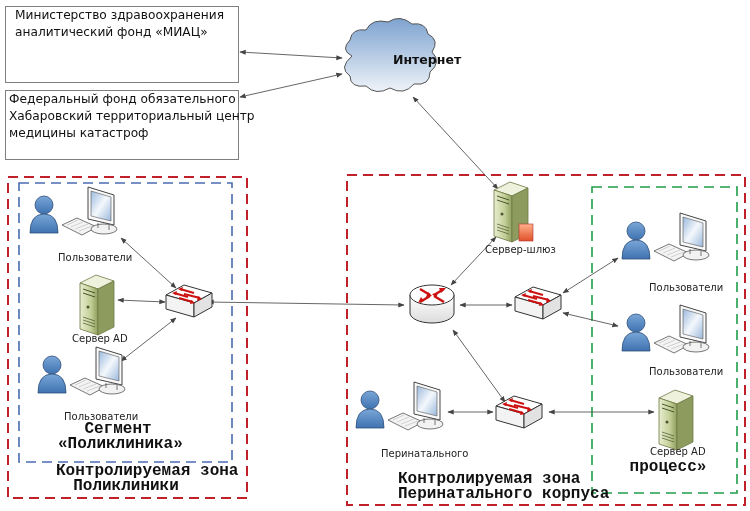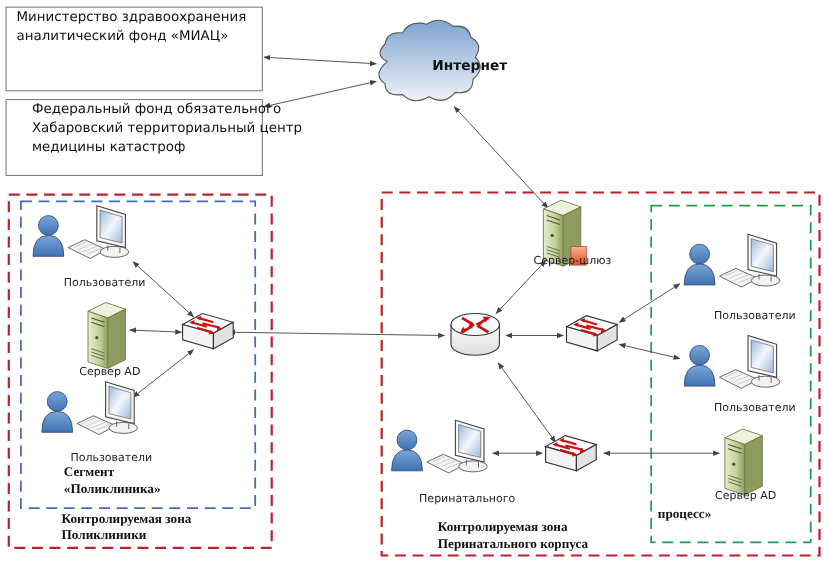--- a/index.html
+++ b/index.html
@@ -5,22 +5,22 @@
   html, body { margin: 0; padding: 0; background: #ffffff; }
   body { width: 750px; height: 511px; position: relative; overflow: hidden;
          font-family: "DejaVu Sans", "Liberation Sans", sans-serif; }
   #canvas { position: absolute; left: 0; top: 0; width: 750px; height: 511px; }
   .box { position: absolute; border: 1px solid #7f7f7f; background: #fff;
          font-family: "DejaVu Sans", sans-serif; font-size: 12.2px; line-height: 17px;
          color: #111; padding: 0 0 0 9px; box-sizing: border-box; }
   .box .ln { display: block; white-space: nowrap; }
   .lbl { position: absolute; font-family: "DejaVu Sans", sans-serif; font-size: 10px;
          color: #222; white-space: nowrap; text-align: center; }
-  .blbl { position: absolute; font-family: Liberation Serif, serif; font-size: 12px;
-          font-weight: bold; color: #111; white-space: nowrap; line-height: 15px; }
+  .blbl { position: absolute; font-family: Liberation Mono, monospace; font-size: 16px;
+          font-weight: bold; color: #111; white-space: nowrap; text-align: center; line-height: 15px; }
   .cloud-text { position: absolute; font-family: "DejaVu Sans", sans-serif; font-size: 12.5px;
                 font-weight: bold; color: #111; }
 </style>
 </head>
 <body>
 
 <svg id="canvas" viewBox="0 0 750 511" xmlns="http://www.w3.org/2000/svg">
   <defs>
     <marker id="ah" viewBox="0 0 10 10" refX="9" refY="5" markerWidth="7" markerHeight="7" orient="auto-start-reverse">
       <path d="M0,1 L10,5 L0,9 z" fill="#444"></path>
@@ -145,41 +145,41 @@
 
   <use href="#userIcon" x="620" y="211"></use>
   <use href="#userIcon" x="620" y="303"></use>
   <use href="#serverIcon" x="655" y="388"></use>
 </svg>
 
 <div class="box" style="left:5px; top:6px; width:234px; height:77px;">
   <span class="ln">Министерство здравоохранения</span>
   <span class="ln">аналитический фонд «МИАЦ»</span>
 </div>
-<div class="box" style="left:5px; top:90px; width:234px; height:70px; padding-left:23px;">
+<div class="box" style="left:5px; top:90px; width:234px; height:70px; padding-left:3px;">
   <span class="ln">Федеральный фонд обязательного</span>
   <span class="ln">Хабаровский территориальный центр</span>
   <span class="ln">медицины катастроф</span>
 </div>
 
 <div class="cloud-text" style="left:352px; top:52px;margin-left:41px;">Интернет</div>
 
 <div class="lbl" style="left:58px; top:252px;">Пользователи</div>
 <div class="lbl" style="left:72px; top:333px;">Сервер AD</div>
 <div class="lbl" style="left:64px; top:411px;">Пользователи</div>
 <div class="blbl" style="left:58px; top:422px; width:120px;">
   <div>Сегмент</div>
   <div>«Поликлиника»</div>
 </div>
 <div class="blbl" style="left:56px; top:464px; width:140px;">
   <div>Контролируемая зона</div>
   <div>Поликлиники</div>
 </div>
 
-<div class="lbl" style="left:485px; top:232px;">Сервер-шлюз</div>
+<div class="lbl" style="left:485px; top:244px;">Сервер-шлюз</div>
 <div class="lbl" style="left:381px; top:448px;">Перинатального</div>
 <div class="blbl" style="left:398px; top:472px; width:150px;">
   <div>Контролируемая зона</div>
   <div>Перинатального корпуса</div>
 </div>
 
 <div class="lbl" style="left:649px; top:282px;">Пользователи</div>
 <div class="lbl" style="left:649px; top:366px;">Пользователи</div>
 <div class="lbl" style="left:650px; top:446px;">Сервер AD</div>
 <div class="blbl" style="left:598px; top:460px; width:140px;">

